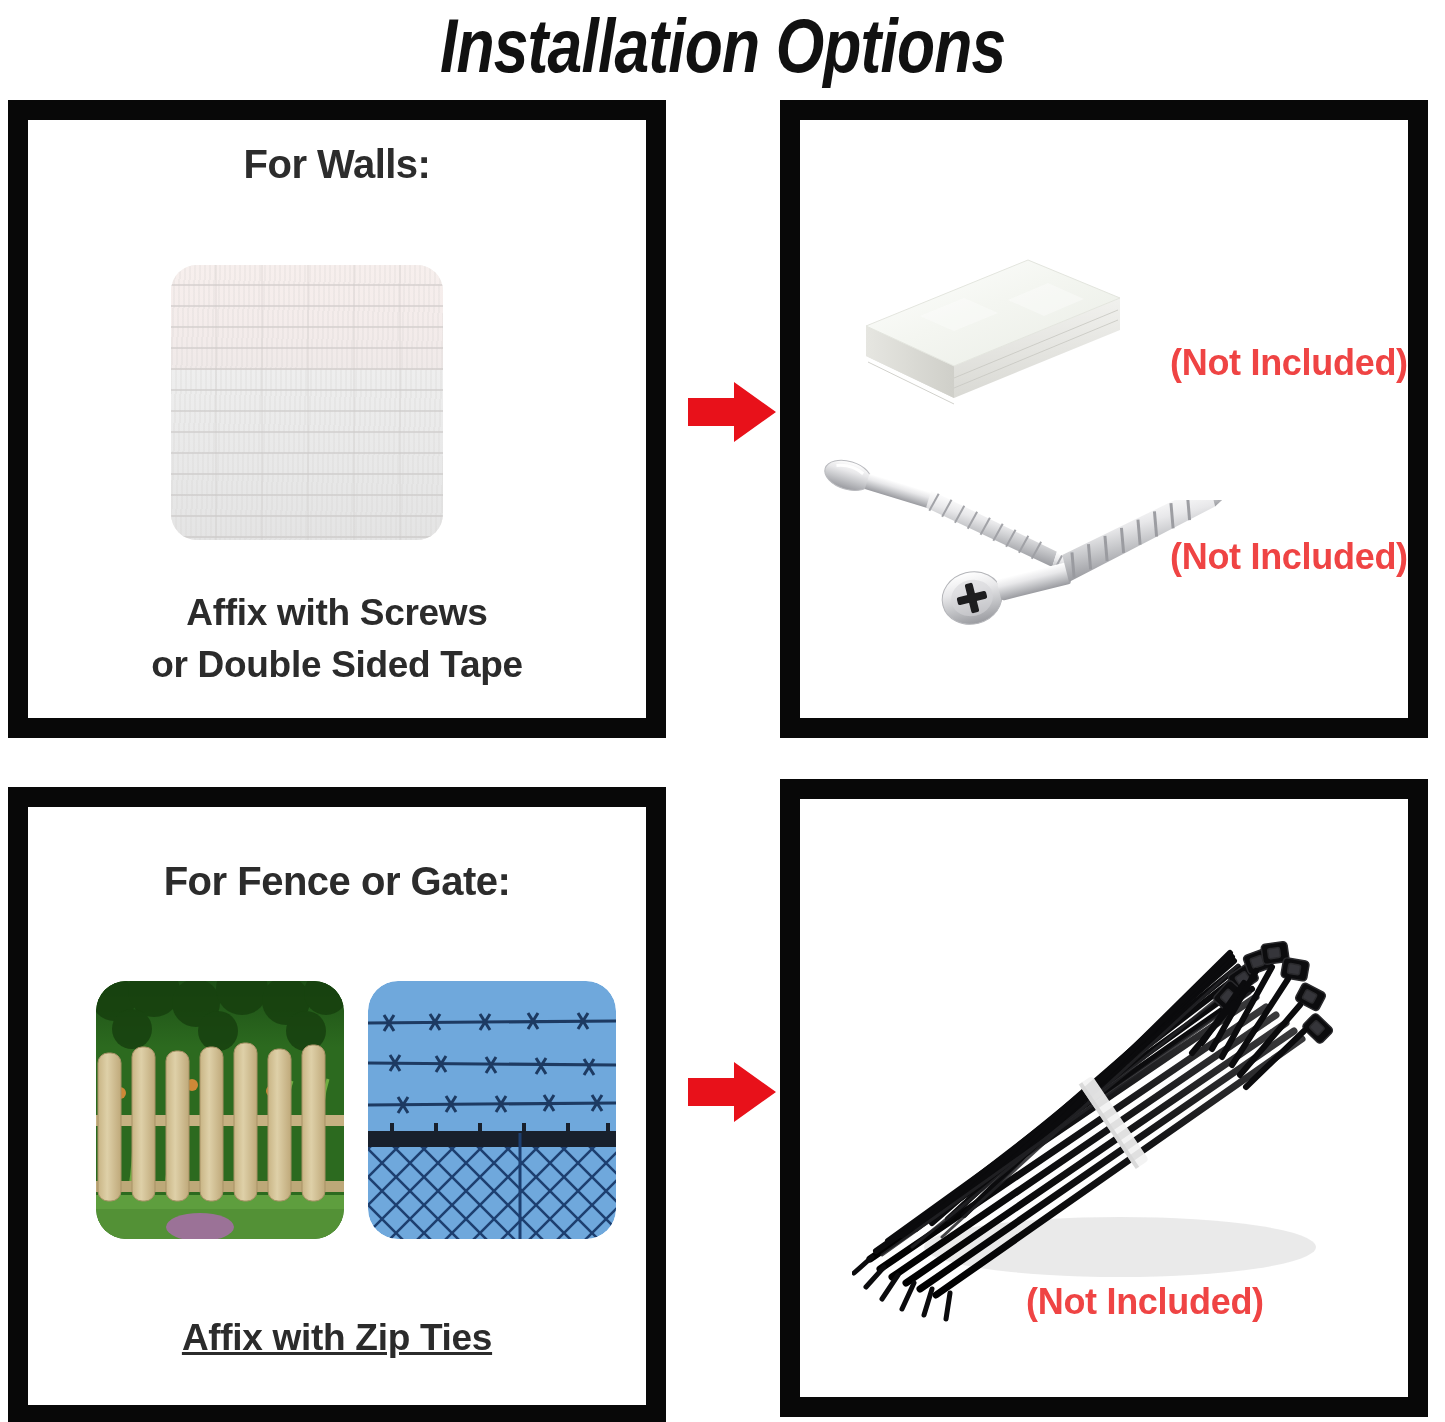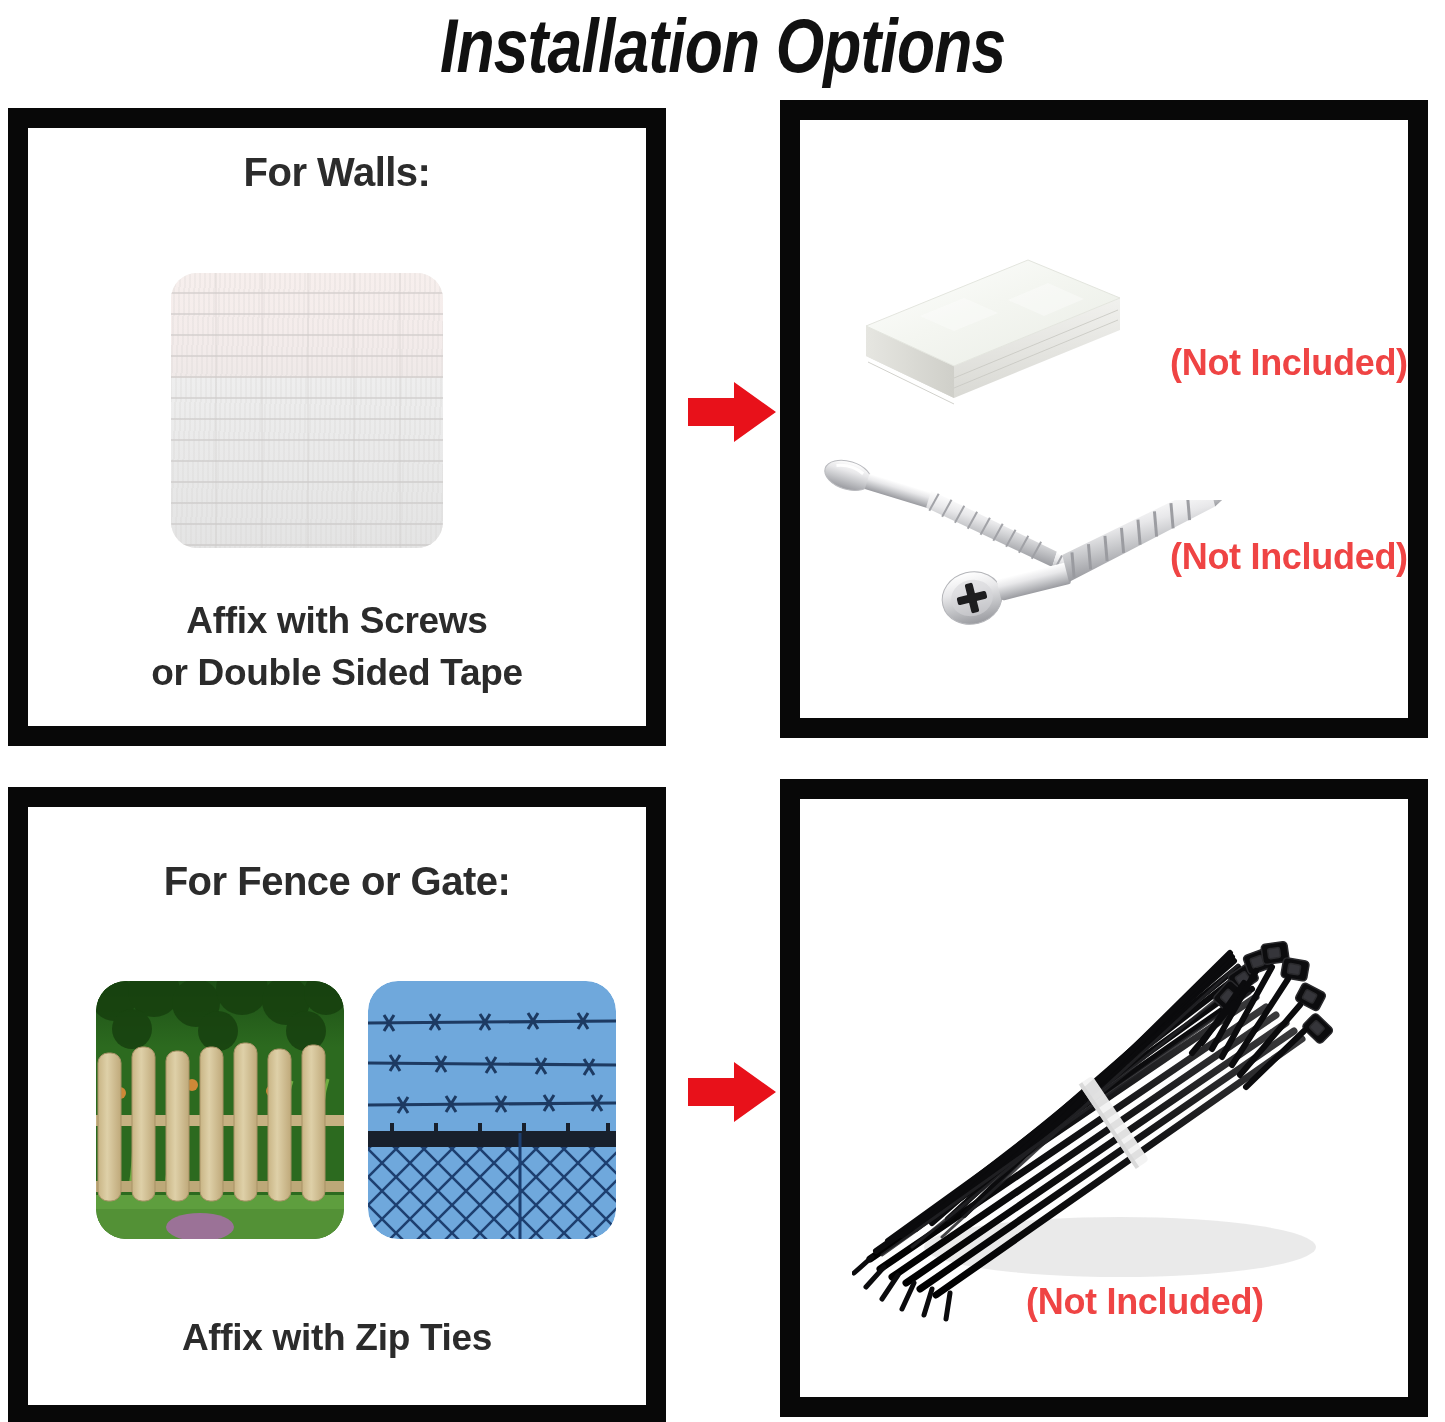--- a/index.html
+++ b/index.html
@@ -39,21 +39,21 @@
     white-space: nowrap;
   }
 
   
   .panel {
     position: absolute;
     background: #ffffff;
     border: 20px solid #080808;
     box-sizing: border-box;
   }
-  #panel-walls      { left: 8px;   top: 100px;  width: 658px; height: 638px; margin-top: 8px; }
+  #panel-walls      { left: 8px;   top: 100px;  width: 658px; height: 638px; }
   #panel-hardware   { left: 780px; top: 100px;  width: 648px; height: 638px; }
   #panel-fence      { left: 8px;   top: 779px;  width: 658px; height: 638px; margin-top: 8px; }
   #panel-zipties    { left: 780px; top: 779px;  width: 648px; height: 638px; }
 
   .panel-inner {
     position: relative;
     width: 100%;
     height: 100%;
     overflow: hidden;
   }
@@ -439,21 +439,21 @@
             <path d="M200,142 L200,152"></path>
             <path d="M240,142 L240,152"></path>
         </g>
 
         <rect x="0" y="166" width="248" height="92" fill="url(#mesh)"></rect>
 
         <path d="M152,152 L152,258" stroke="#1d3f70" stroke-width="3" fill="none"></path>
       </g>
     </svg>
 
-    <div class="caption-line" style="top:510px;">Affix with Zip Ties</div>
+    <div class="caption-line" style="top:510px;text-decoration:underline;">Affix with Zip Ties</div>
   </div>
 </div>
 
 <svg class="red-arrow" id="arrow-bottom" viewBox="0 0 92 68">
   <polygon points="2,20 48,20 48,4 90,34 48,64 48,48 2,48" fill="#E8111A"></polygon>
 </svg>
 
 <div class="panel" id="panel-zipties">
   <div class="panel-inner">
 

